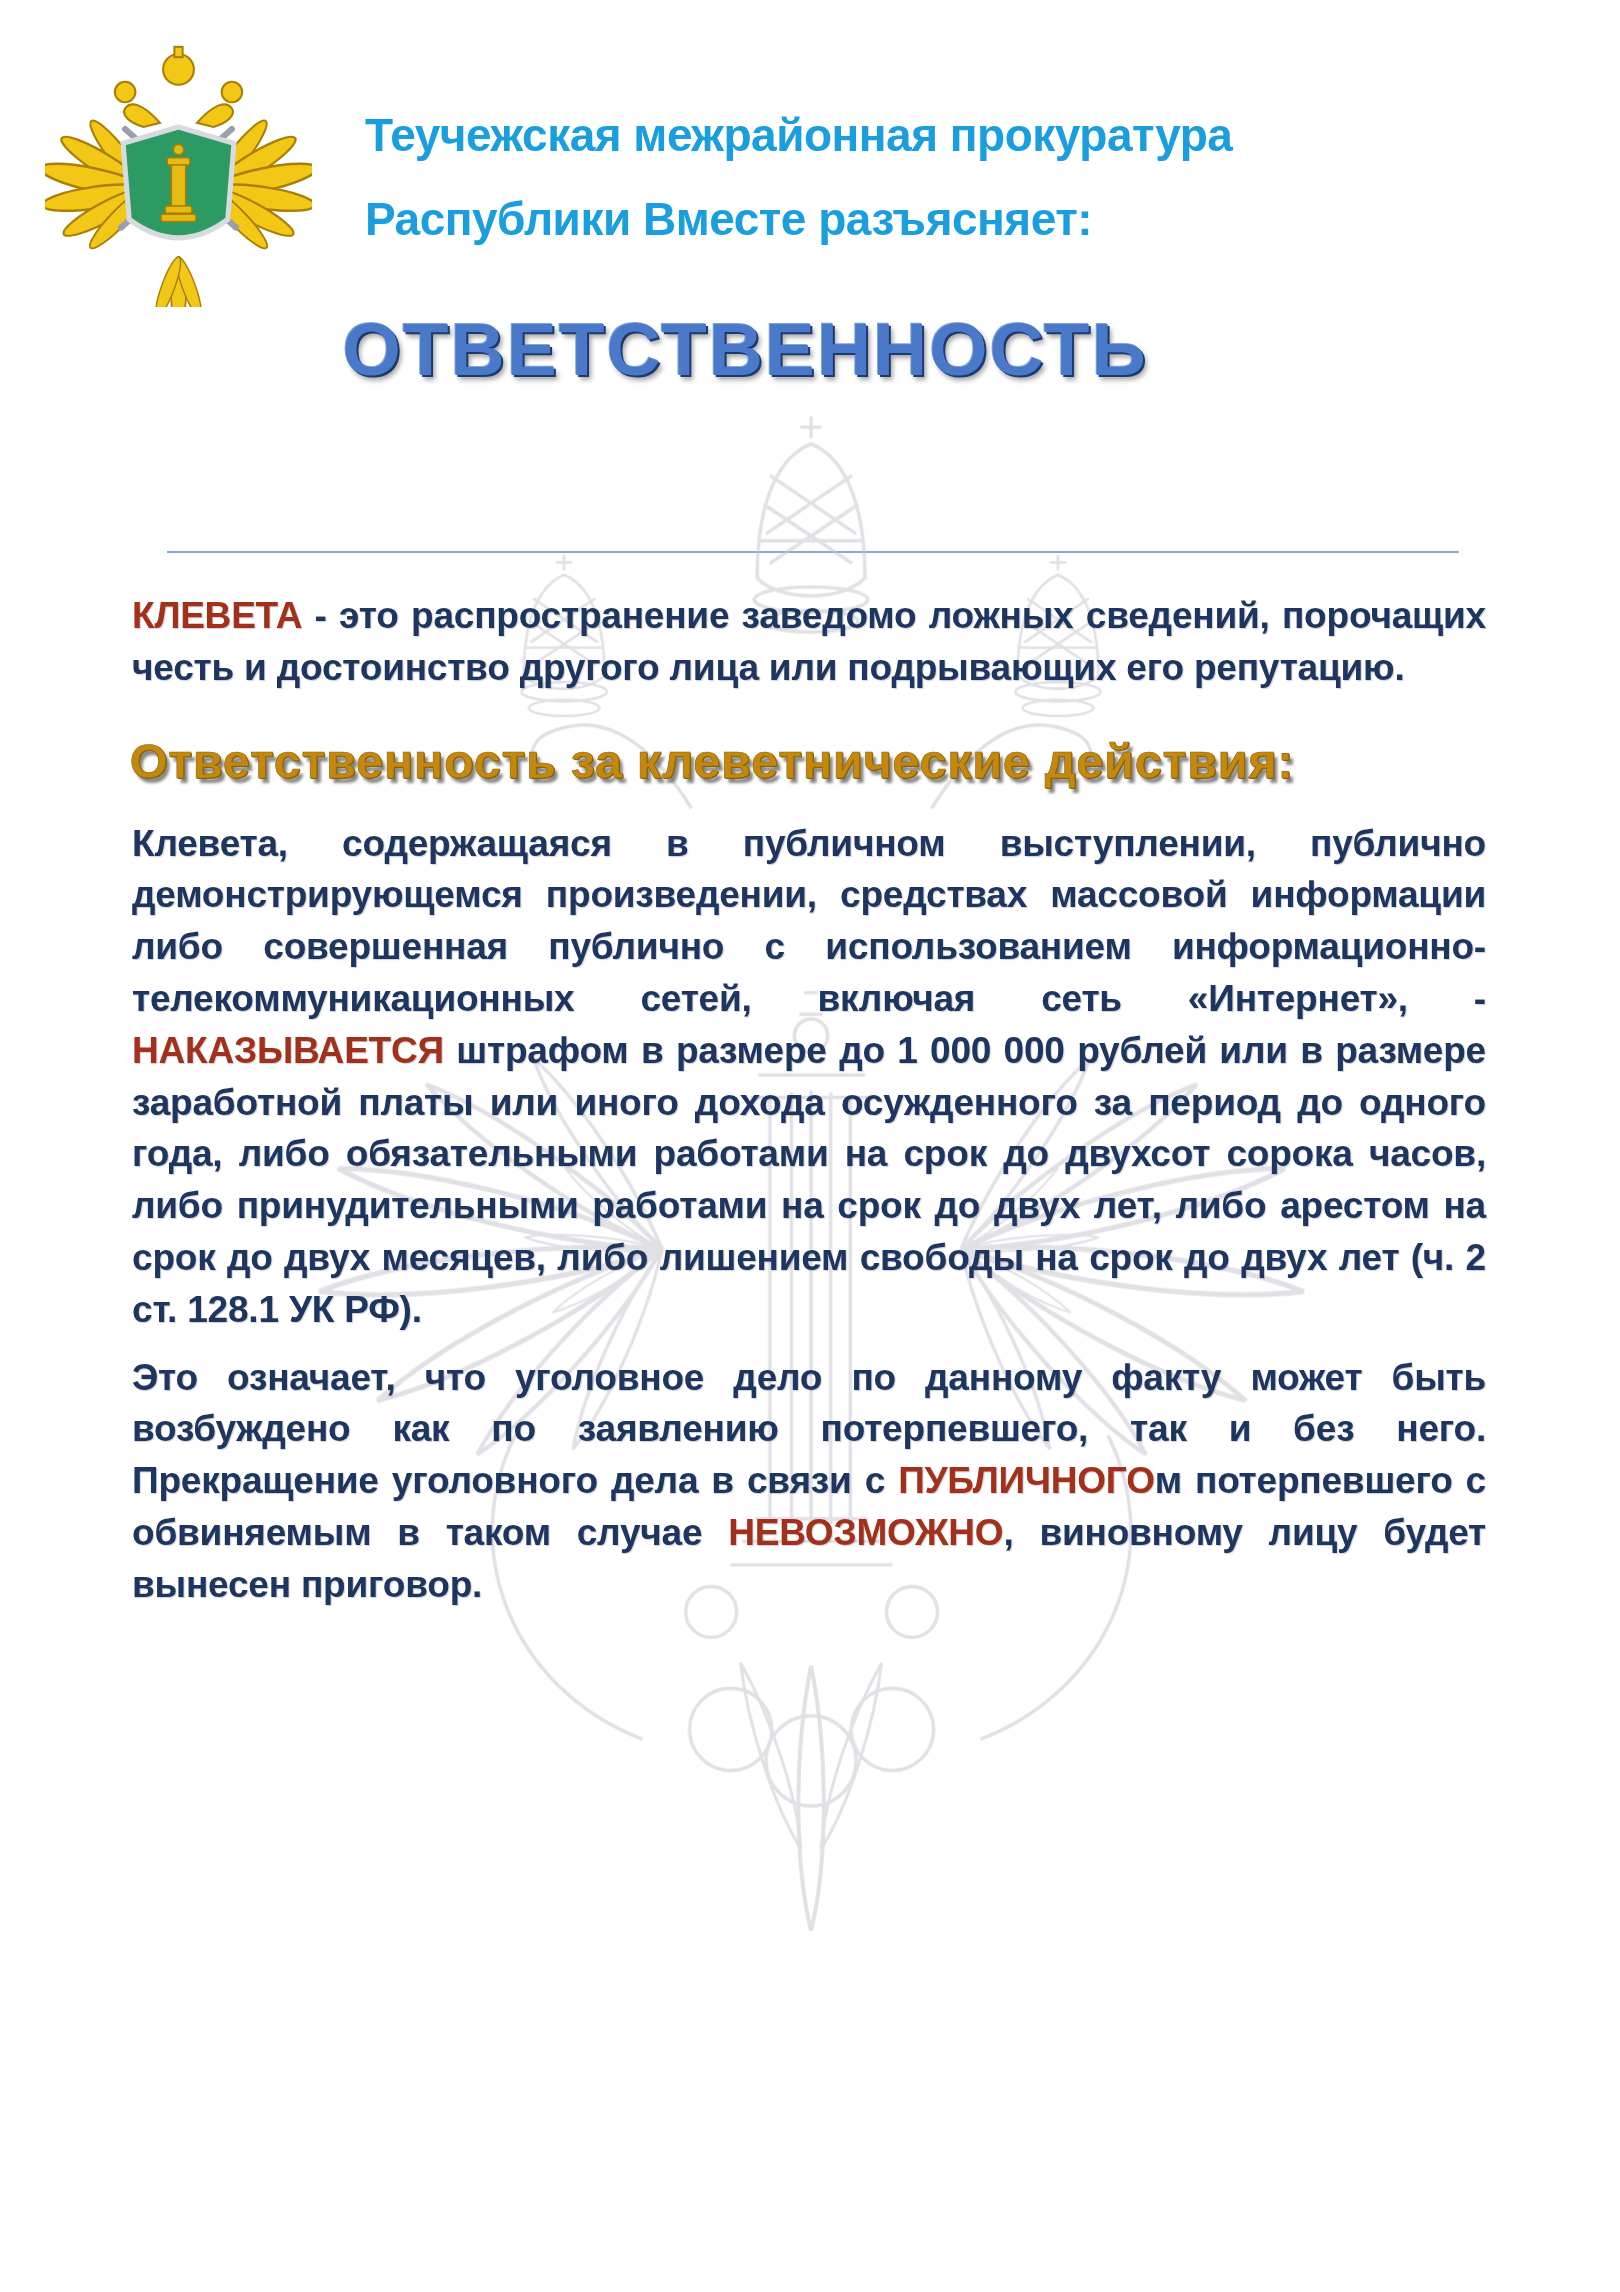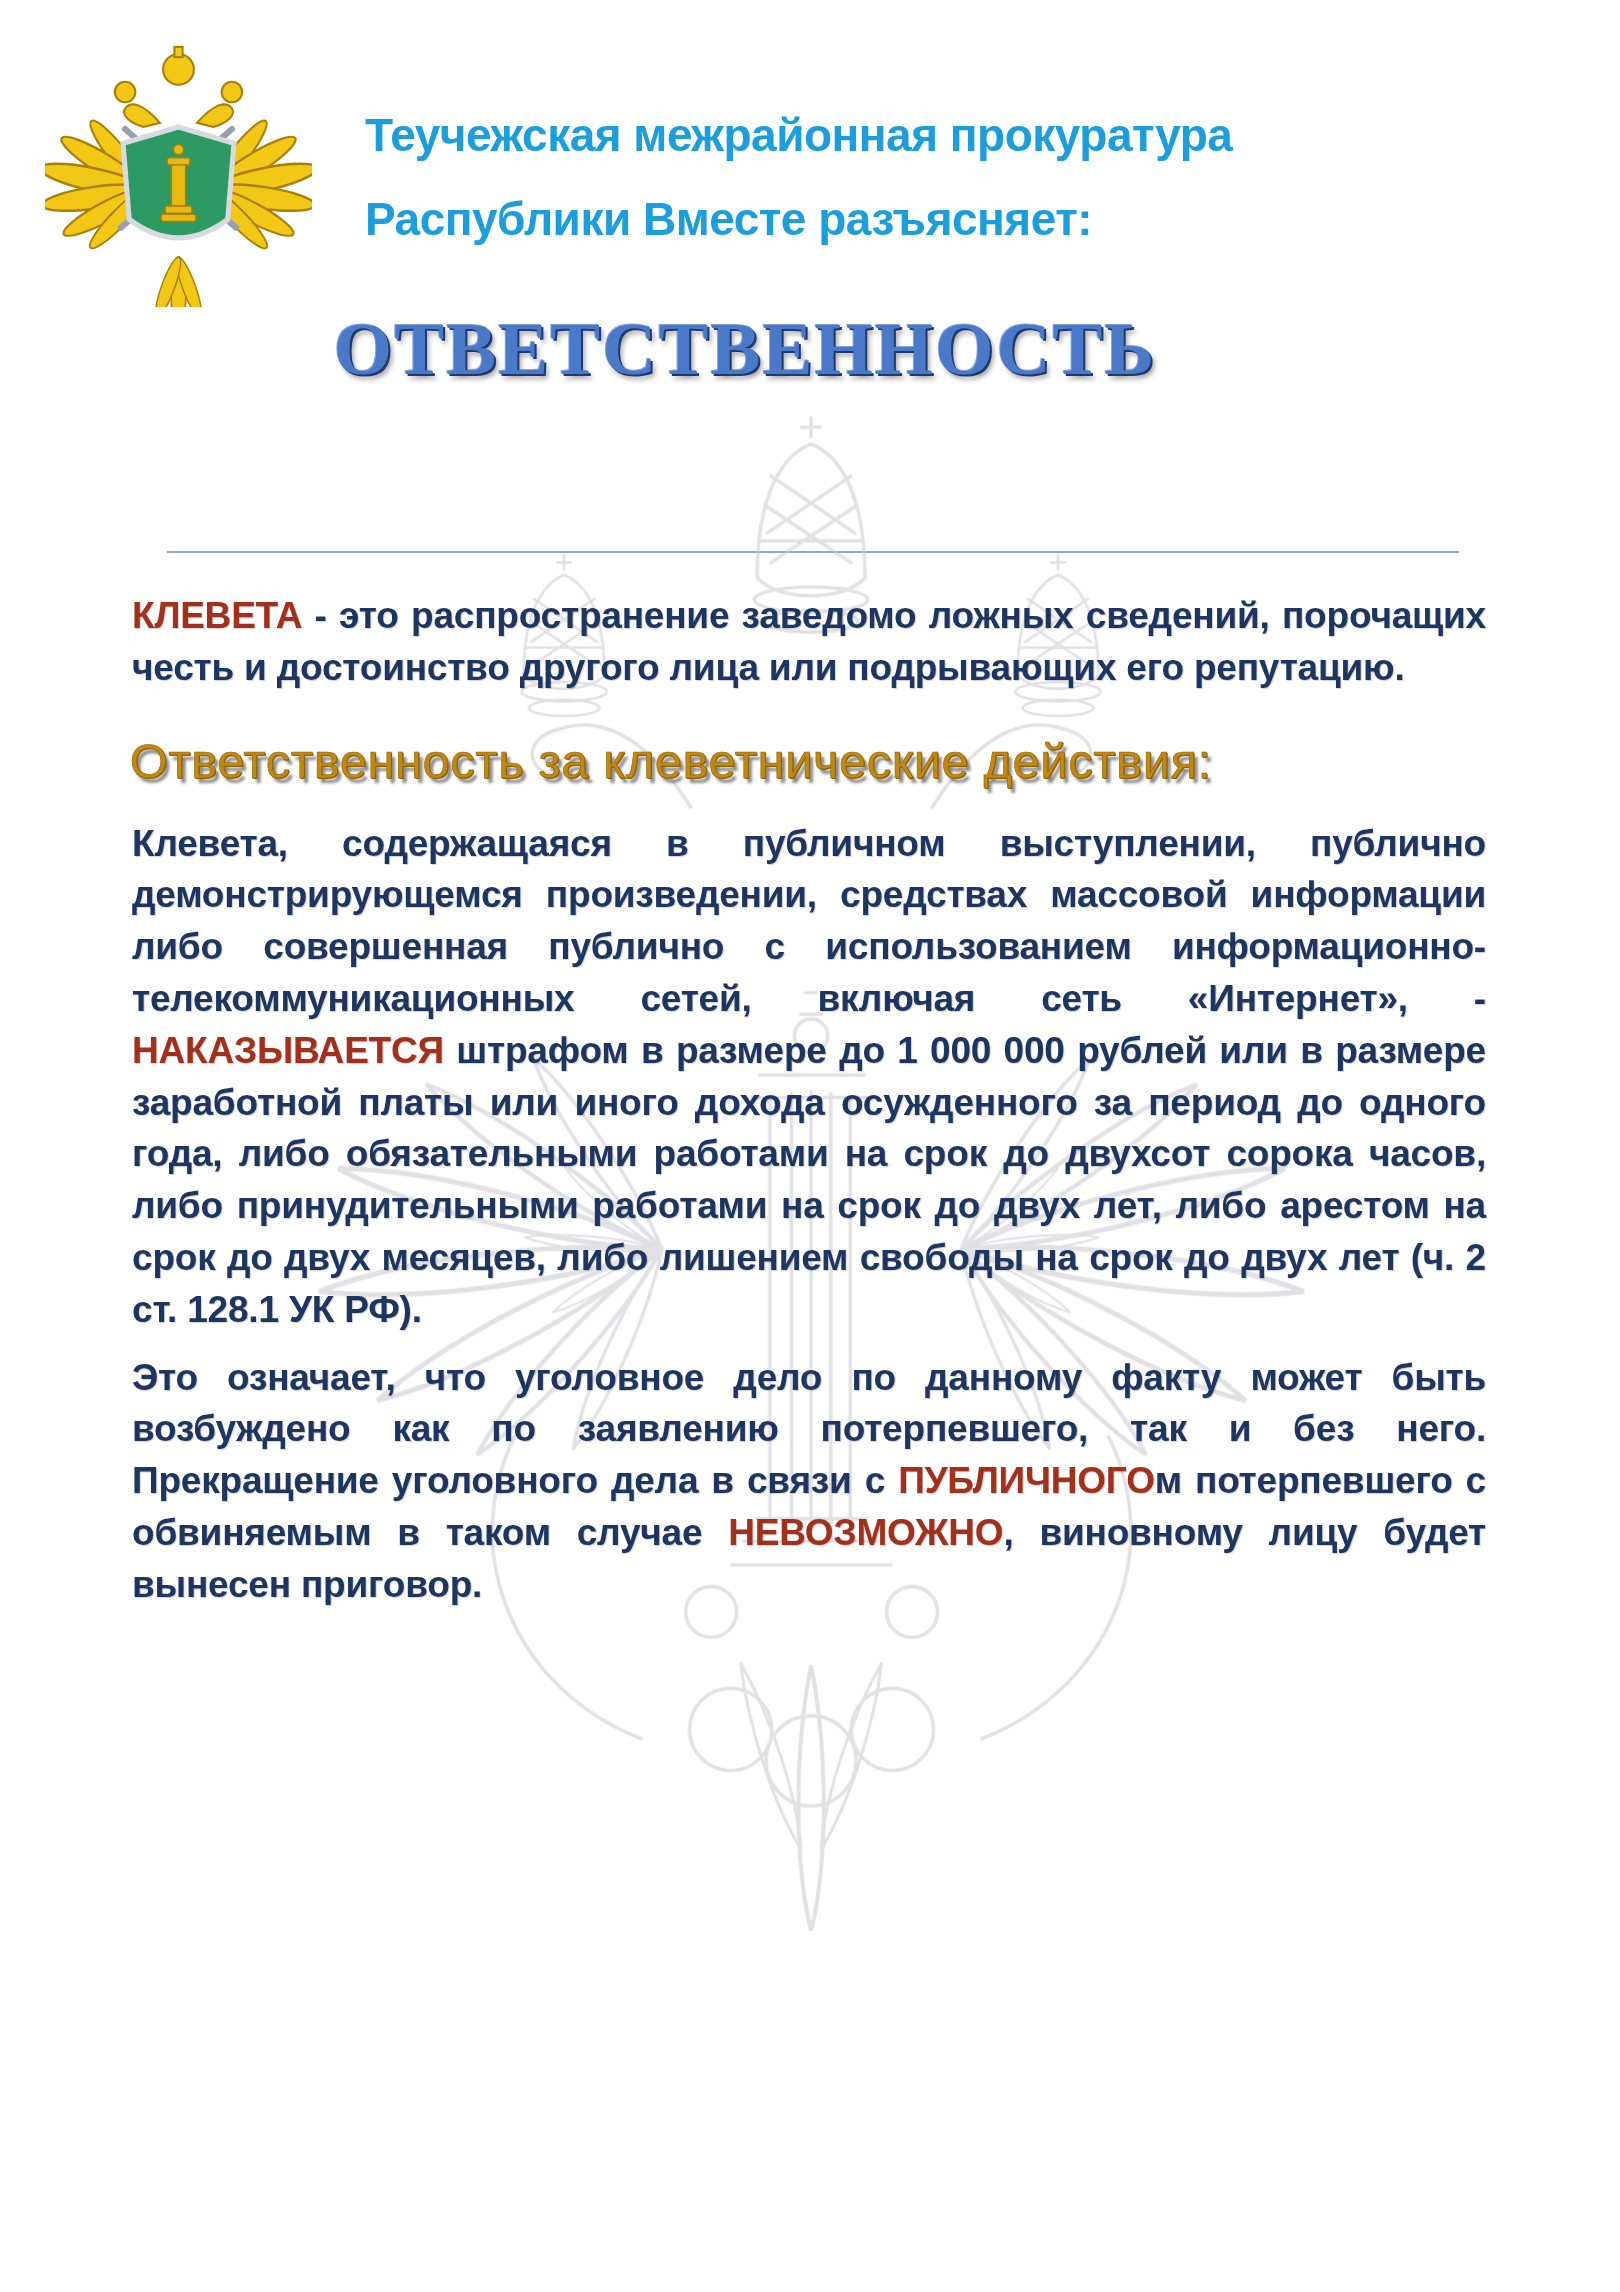--- a/index.html
+++ b/index.html
@@ -12,21 +12,21 @@
   .emblem { position:absolute; left:45px; top:27.4px; width:267px; height:280px; }
   .org {
     position:absolute; left:365px; top:94px;
     font-size:46px; font-weight:bold; color:#1a9ede; line-height:1.82;
     letter-spacing:-0.5px;
   }
 
   
   .title {
     position:absolute; left:0; top:296px; width:100%; text-align:center;
-    font-family:Liberation Serif, serif; font-weight:bold;
+    font-family:Liberation Sans, sans-serif; font-weight:bold;
     color:#4b79c9; font-size:75px; line-height:1.42; letter-spacing:2px;
     text-shadow: 2px 2px 0 #1d3a6e, -1px -1px 0 #7fa3dc, 3.9px 4.9px 4.9px rgba(0,0,0,0.35);
   }
   .divider {
     position:absolute; left:167px; top:551px; width:1292px; height:2px;
     background:#8ca7cb;
   }
 
   
   .watermark {
@@ -38,21 +38,21 @@
   .content {
     position:absolute; left:116px; top:574px; width:1386px; z-index:1;
   }
   .content p {
     margin:16px; text-align:justify; font-weight:bold;
     font-size:37px; line-height:1.40; color:#1e3560; letter-spacing:-0.2px;
     text-shadow:1px 1px 1px rgba(25,35,70,0.22);
   }
   .red { color:#a3301b; }
   h2.gold {
-    margin:39px 0 29px 13.7px; font-size:49px; font-weight:normal;
+    margin:39px 0 29px 13.7px; font-size:49px; font-weight:bold;
     color:#c4880f; letter-spacing:0.5px;
     -webkit-text-stroke:0.6px #8a6408;
     text-shadow:1px 1px 0 #8a6408, 3.9px 4.9px 2.9px rgba(95,95,95,0.75);
     font-family:"Liberation Sans", sans-serif;
   }
 </style>
 </head>
 <body>
 
 <div class="page">

